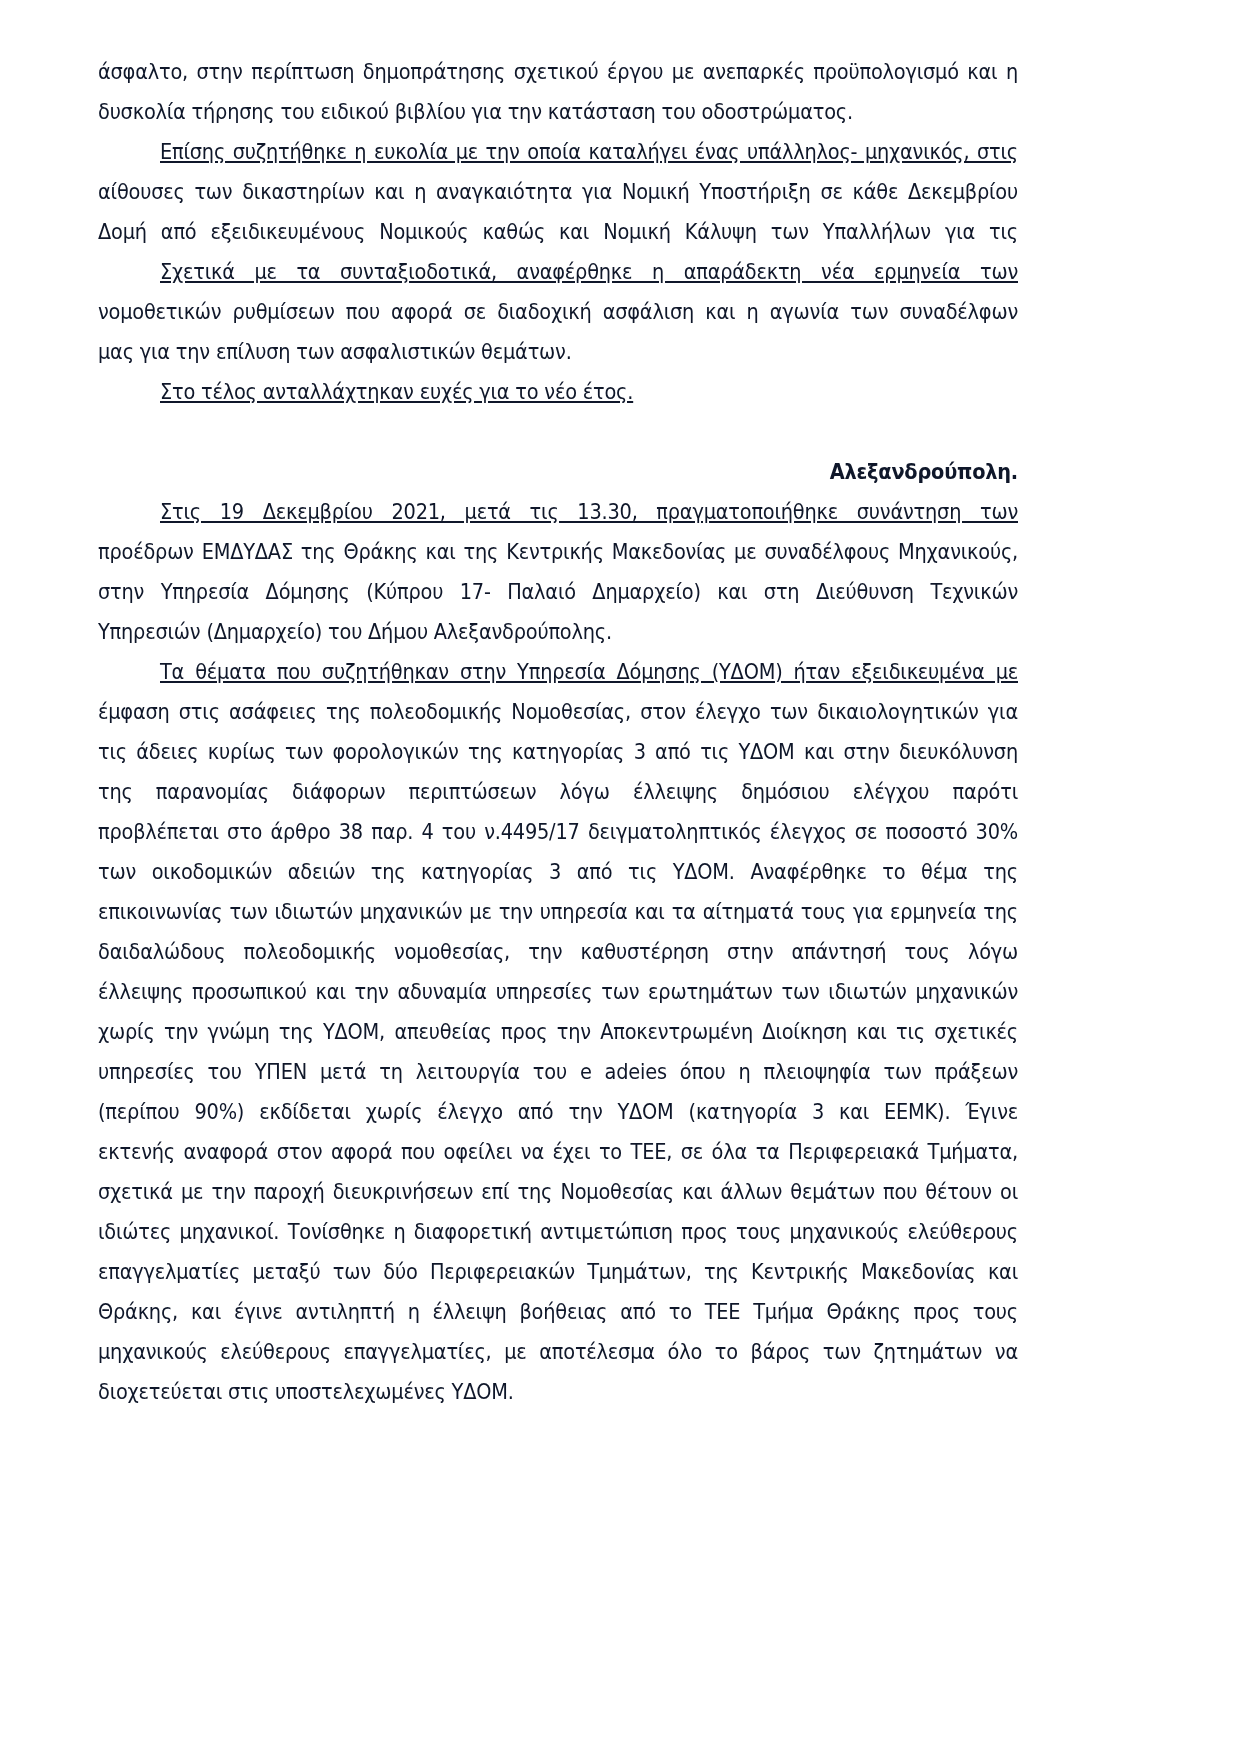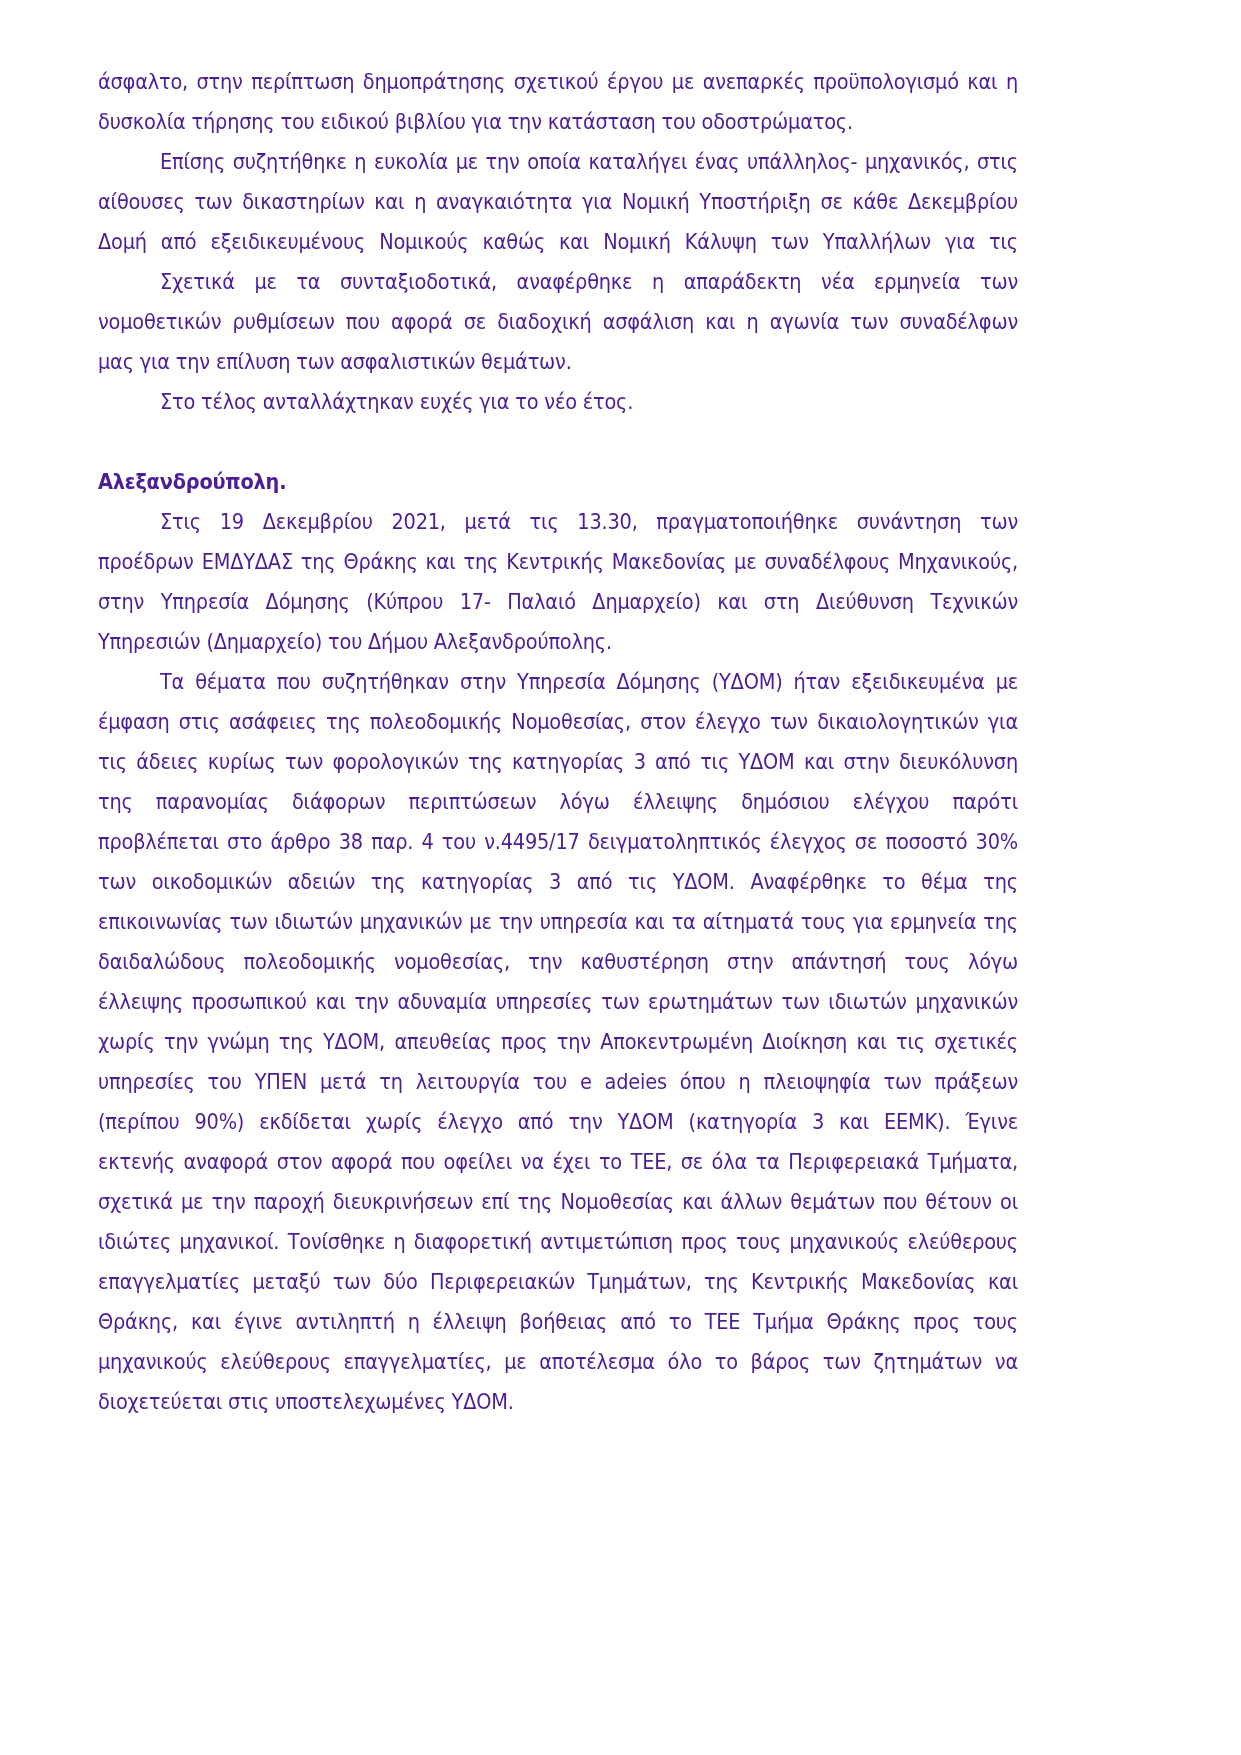--- a/index.html
+++ b/index.html
@@ -1,34 +1,34 @@
 <!DOCTYPE html>
 <html><head>
   <meta charset="utf-8">
   <style>
     html, body { margin: 0; padding: 0; background: #ffffff; }
     body { width: 1241px; height: 1755px; position: relative; overflow: hidden; }
     .page {
-      position: absolute; left: 98px; top: 62px; width: 920px;
+      position: absolute; left: 98px; top: 52px; width: 920px;
       font-family: "DejaVu Sans Condensed", "DejaVu Sans", sans-serif;
       font-stretch: condensed;
-      font-size: 21.5px; color: #4c1d95;
+      font-size: 21.5px; color: #0f172a;
       letter-spacing: -0.2px;
     }
     .para { margin: 0; }
     .line {
       display: block; height: 40px; line-height: 40px;
       white-space: nowrap; text-align: justify; text-align-last: justify;
       overflow: hidden;
     }
     .line.last { text-align-last: left; }
-    .line.first { padding-left: 62px; }
+    .line.first { padding-left: 62px; text-decoration: underline; }
     .heading {
       font-weight: bold; height: 40px; line-height: 40px;
-      margin-top: 40px; font-size: 21.5px;
+      margin-top: 40px; font-size: 21.5px; text-align: right;
     }
   </style>
 </head>
 <body>
 
 <div class="page">
   <div id="top-paras">
       <div class="para">
         <span class="line">άσφαλτο, στην περίπτωση δημοπράτησης σχετικού έργου με ανεπαρκές προϋπολογισμό και η</span>
         <span class="line last">δυσκολία τήρησης του ειδικού βιβλίου για την κατάσταση του οδοστρώματος.</span>

